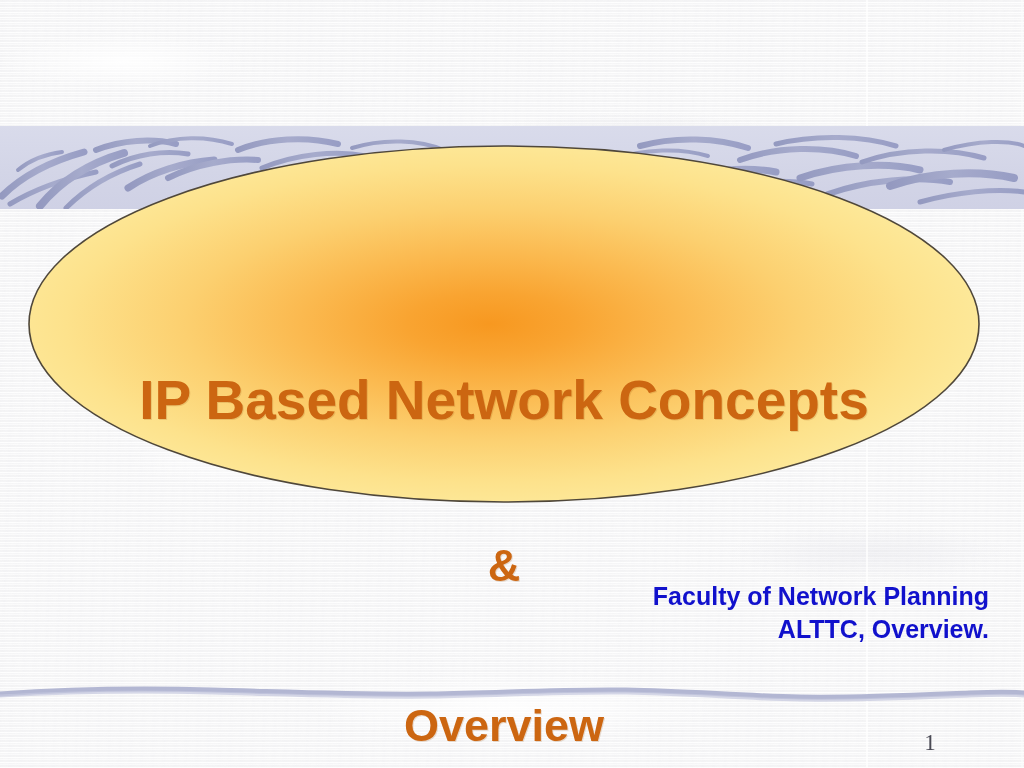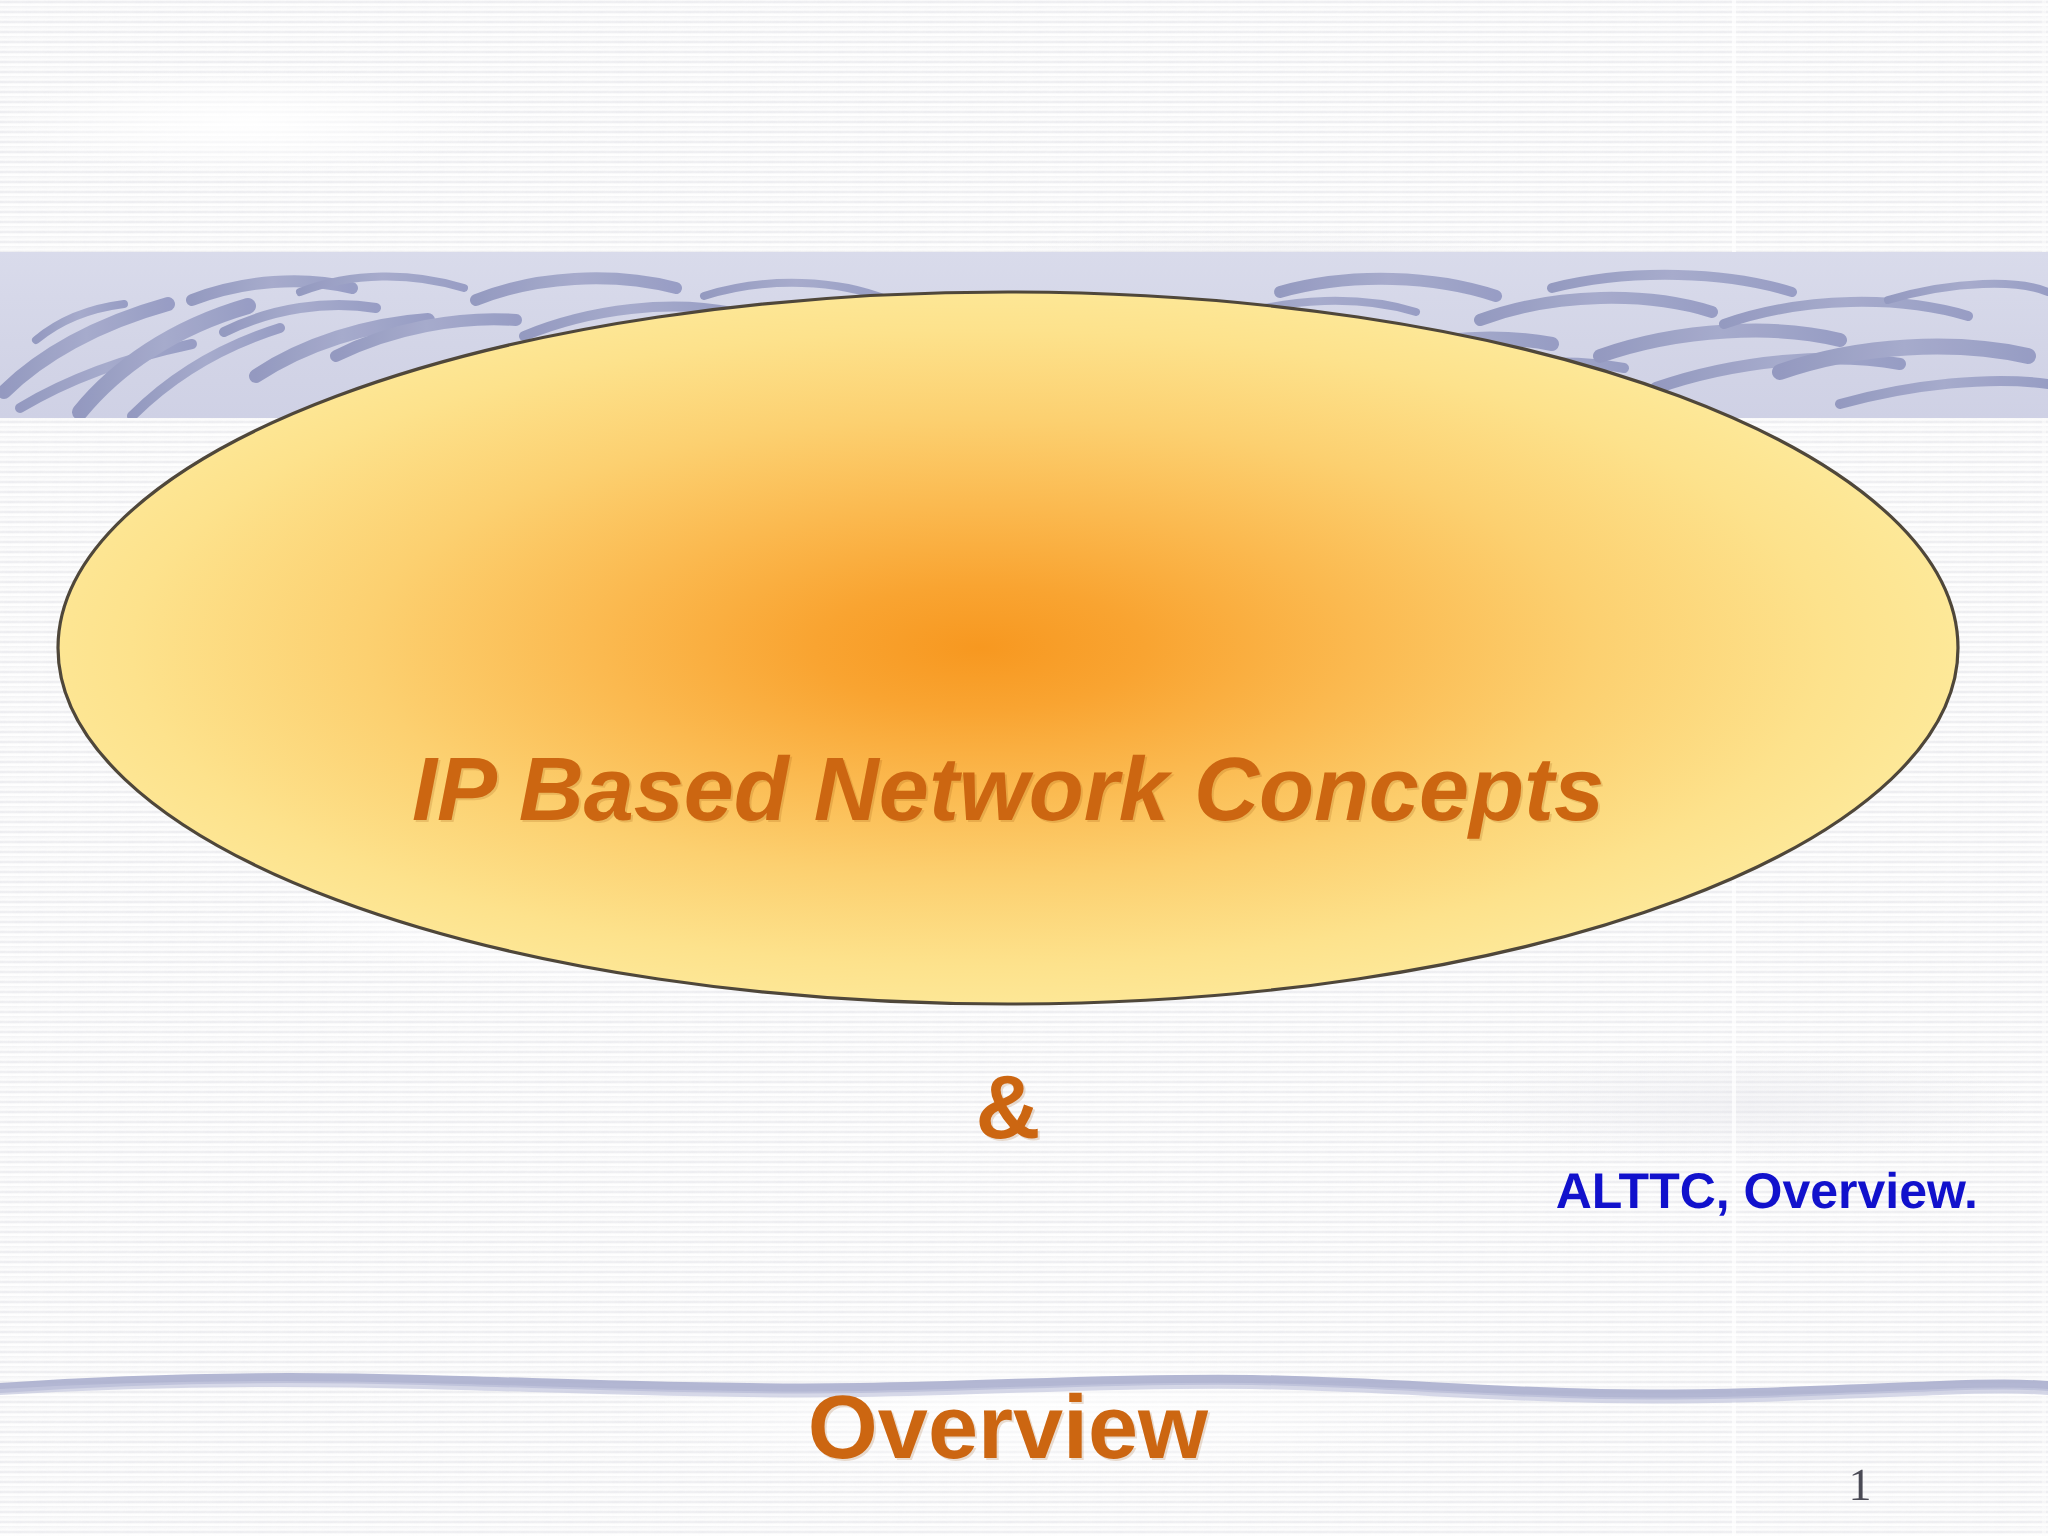--- a/index.html
+++ b/index.html
@@ -103,21 +103,21 @@
     text-align: center;
     line-height: 1.18;
     color: #cc6611;
     font-weight: bold;
     font-size: 45px;
     letter-spacing: 0px;
     white-space: pre;
     text-shadow: 1px 1px 0 rgba(150,80,10,0.18);
   }
   .title-line { display: block; }
-  .title-line.l1 { font-size: 45px; font-style: italic; }
+  .title-line.l1 { font-size: 55px; }
   .title-line.l2 { font-size: 45px; }
   .title-line.l3 { font-size: 45px; }
 
   
   .subtitle-block {
     position: absolute;
     left: 452px;
     top: 580px;
     width: 537px;
     text-align: right;
@@ -234,18 +234,19 @@
     </svg>
   </div>
 
   <div class="title-block">
     <span class="title-line l1">IP Based Network Concepts</span>
     <span class="title-line l2">&amp;</span>
     <span class="title-line l3">Overview</span>
   </div>
 
   <div class="subtitle-block">
+    <span class="subtitle-line">Faculty of Network Planning</span>
     <span class="subtitle-line">ALTTC, Overview.</span>
   </div>
 
   <div class="page-number">1</div>
 
 </div>
 
 </body></html>

